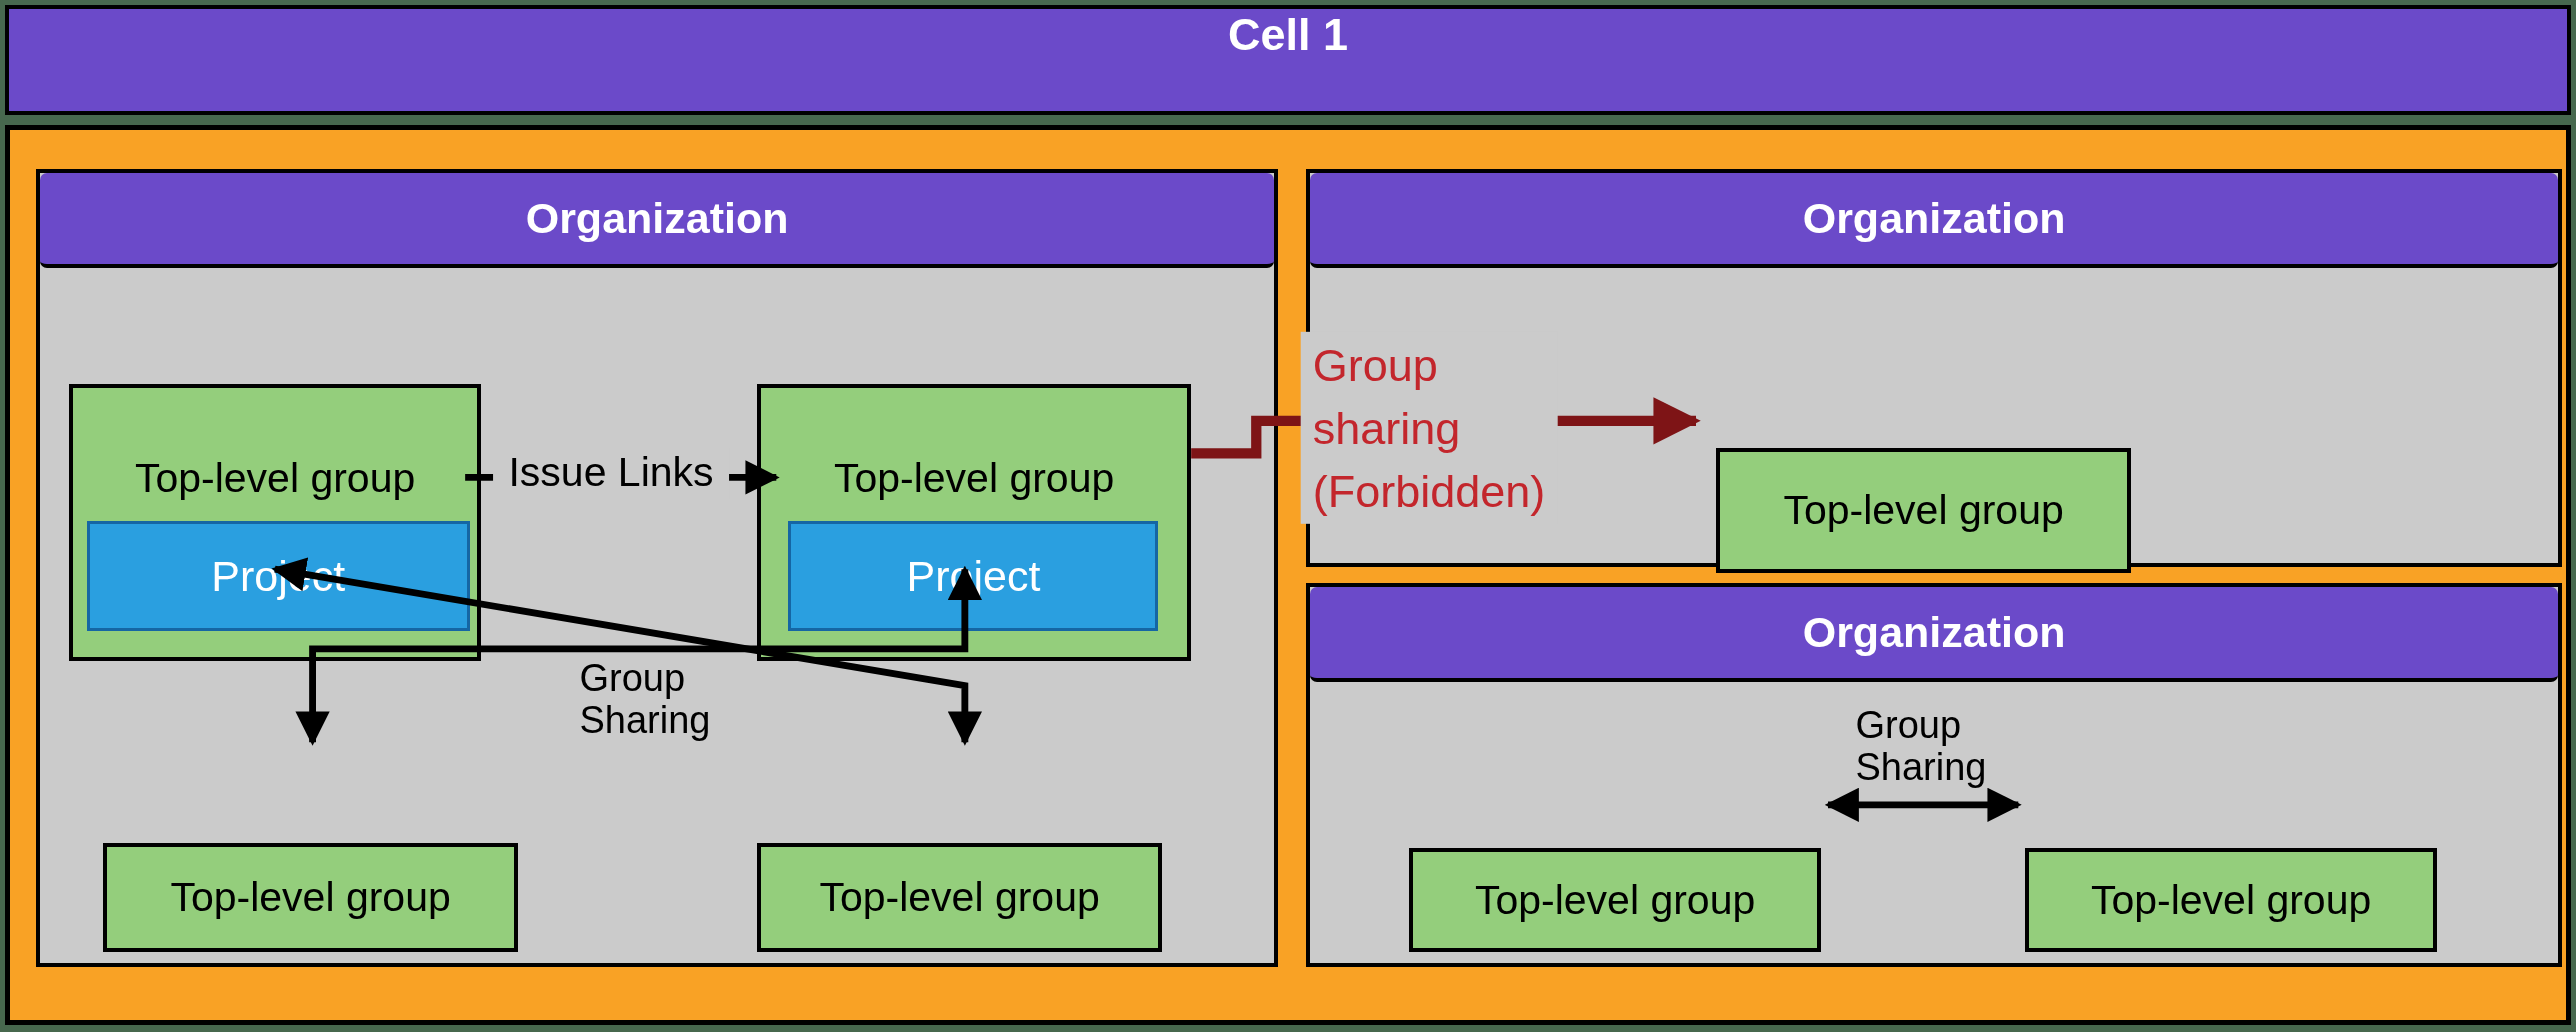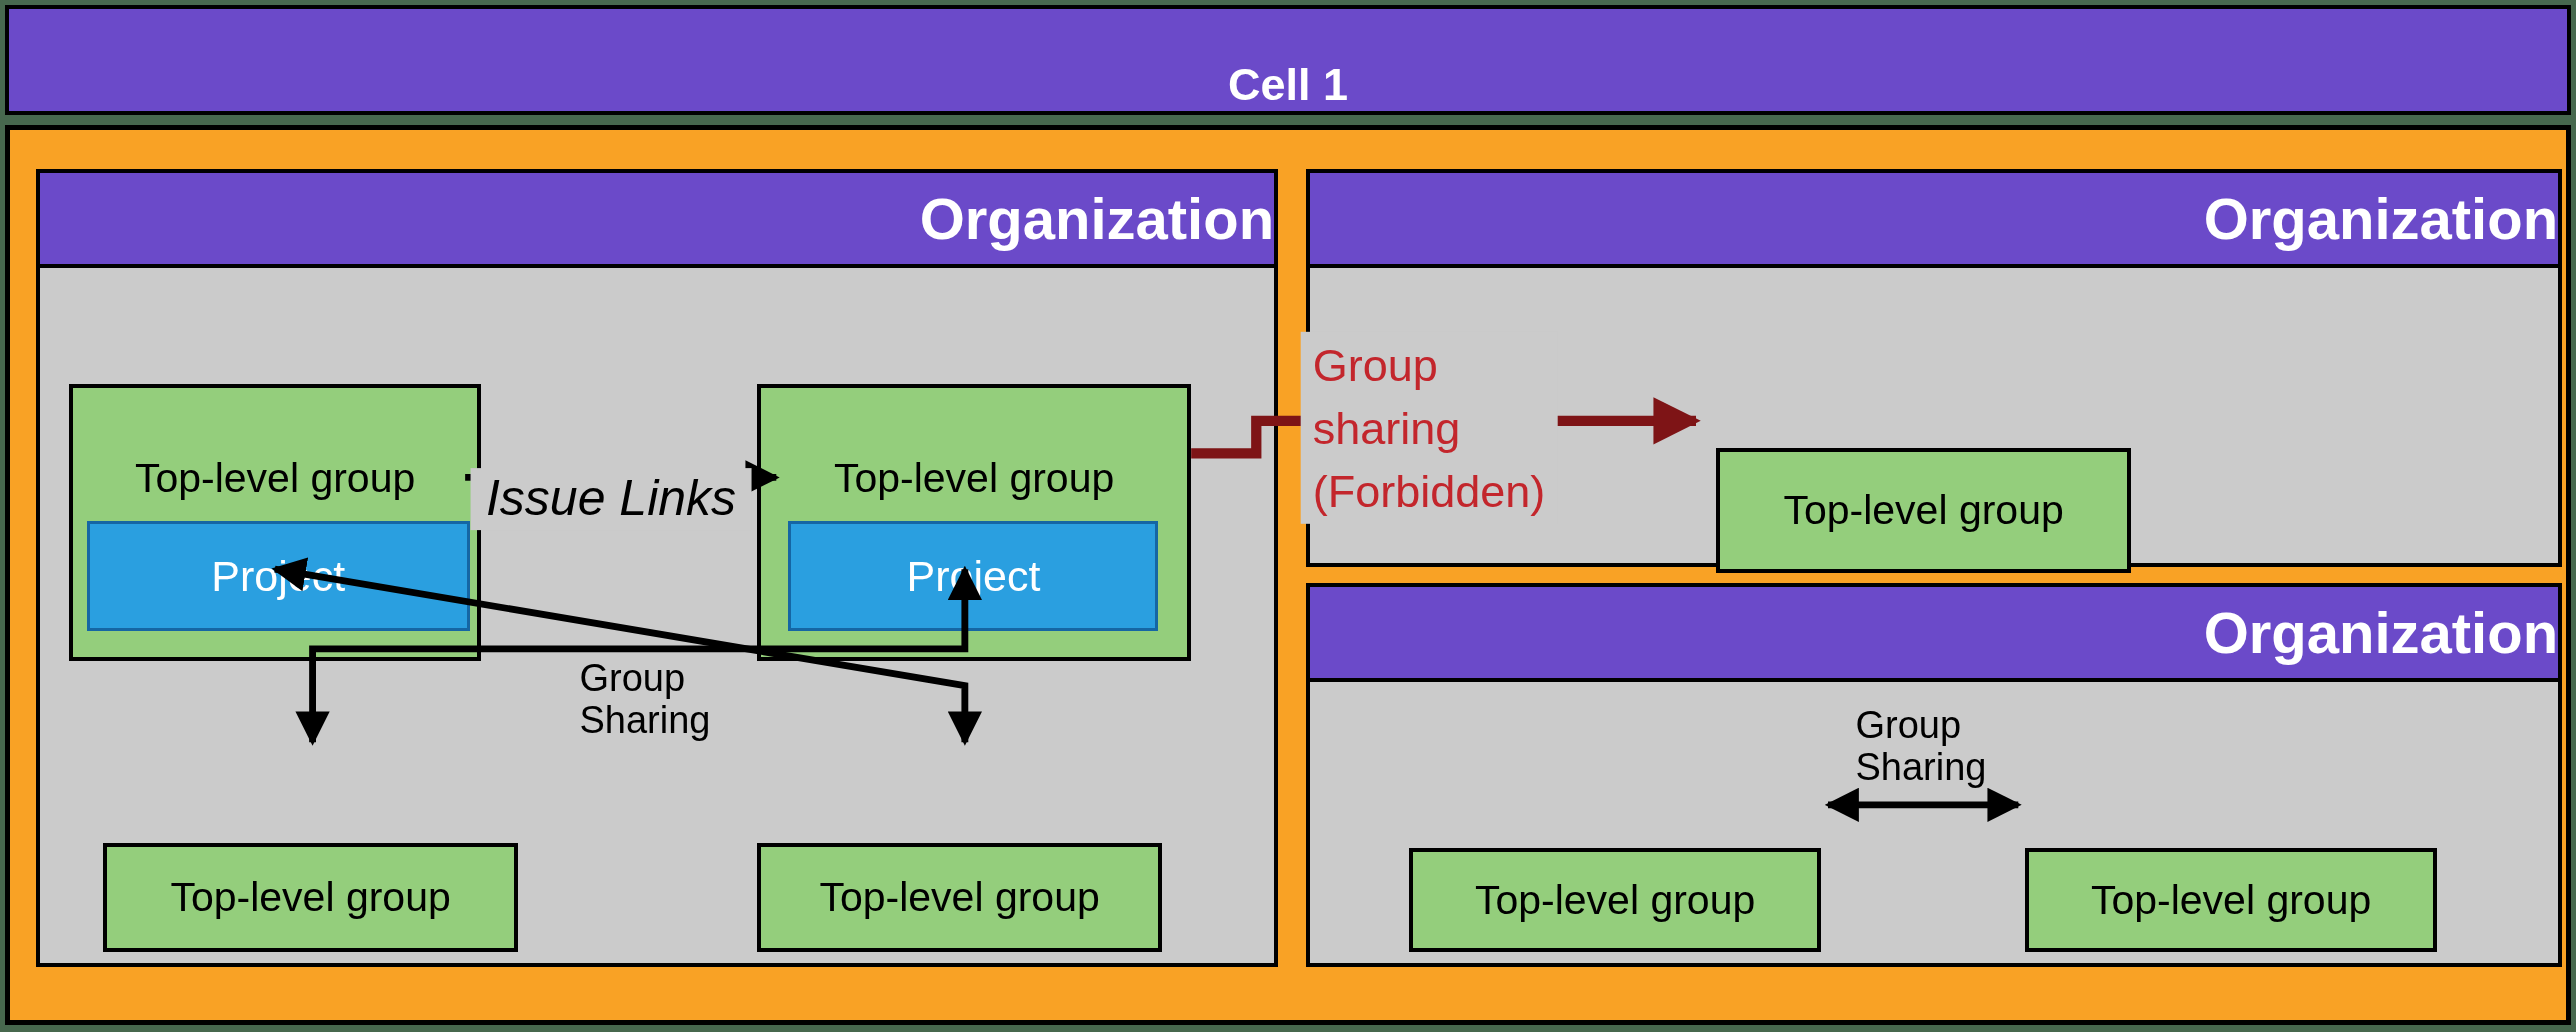--- a/index.html
+++ b/index.html
@@ -13,21 +13,21 @@
     background: var(--canvas-bg, #47684E);
     overflow: hidden;
   }
   .box { box-sizing: border-box; position: absolute; }
 
   
   .cell-banner {
     left: 5.1px; top: 5.1px; width: 2566px; height: 110px;
     background: var(--banner-purple, #6B4AC9);
     border: 4.3px solid #000;
-    display: flex; align-items: flex-end; justify-content: center;
+    display: flex; align-items: flex-start; justify-content: center;
     color: #fff; font-size: 45px; font-weight: 700;
   }
 
   
   .cell-body {
     left: 5.1px; top: 125px; width: 2566px; height: 900px;
     background: var(--cell-orange, #F9A225);
     border: 5.1px solid #000;
   }
 
@@ -38,22 +38,22 @@
     display: flex; flex-direction: column;
   }
   .org-left      { left: 26px;   top: 39px;  width: 1234px; height: 790px; }
   .org-right-top { left: 1296px; top: 39px;  width: 1248px; height: 390px; }
   .org-right-bot { left: 1296px; top: 453px; width: 1248px; height: 376px; }
   .org { position: absolute; }
   .org-header {
     height: 91px; flex: 0 0 91px;
     background: var(--banner-purple, #6B4AC9);
     border-bottom: 4.3px solid #000;
-    display: flex; align-items: center; justify-content: flex-end;
-    color: #fff; font-size: 58px; font-weight: 700;
+    display: flex; align-items: center; justify-content: center;
+    color: #fff; font-size: 43px; font-weight: 700; border-radius: 7px;
   }
   .org-body { position: relative; flex: 1 1 auto; background: var(--org-gray, #CBCBCB); }
 
   
   .group-box {
     background: var(--group-green, #94CE7C);
     border: 4.3px solid #000;
     color: #000; font-size: 41px;
   }
   .group-box .group-label { display:block; width:100%; text-align:center; }
@@ -78,23 +78,23 @@
   .head-red   { fill: var(--forbidden-line-red, #7E1416); }
 
   
   .edge-label {
     position: absolute; z-index: 6;
     transform: translate(-50%, -50%);
     text-align: left; white-space: pre-line;
     color: #000; line-height: 1.1;
   }
   .lbl-issue-links {
-    left: 611px; top: 499px;
-    font-size: 50px; background: var(--org-gray, #CBCBCB);
-    padding: 3.4px 15.4px; white-space: nowrap; font-style: italic;
+    left: 611px; top: 473px;
+    font-size: 41px; background: var(--org-gray, #CBCBCB);
+    padding: 3.4px 15.4px; white-space: nowrap;
   }
   .lbl-gs-left  { left: 645px;  top: 700px; font-size: 38px; }
   .lbl-gs-right { left: 1921px; top: 747px; font-size: 38px; }
   .lbl-forbidden {
     left: 1429px; top: 428px;
     font-size: 45px; line-height: 1.4;
     color: var(--forbidden-text-red, #C3262C);
     background: var(--org-gray, #CBCBCB);
     padding: 1.7px 12px;
   }

